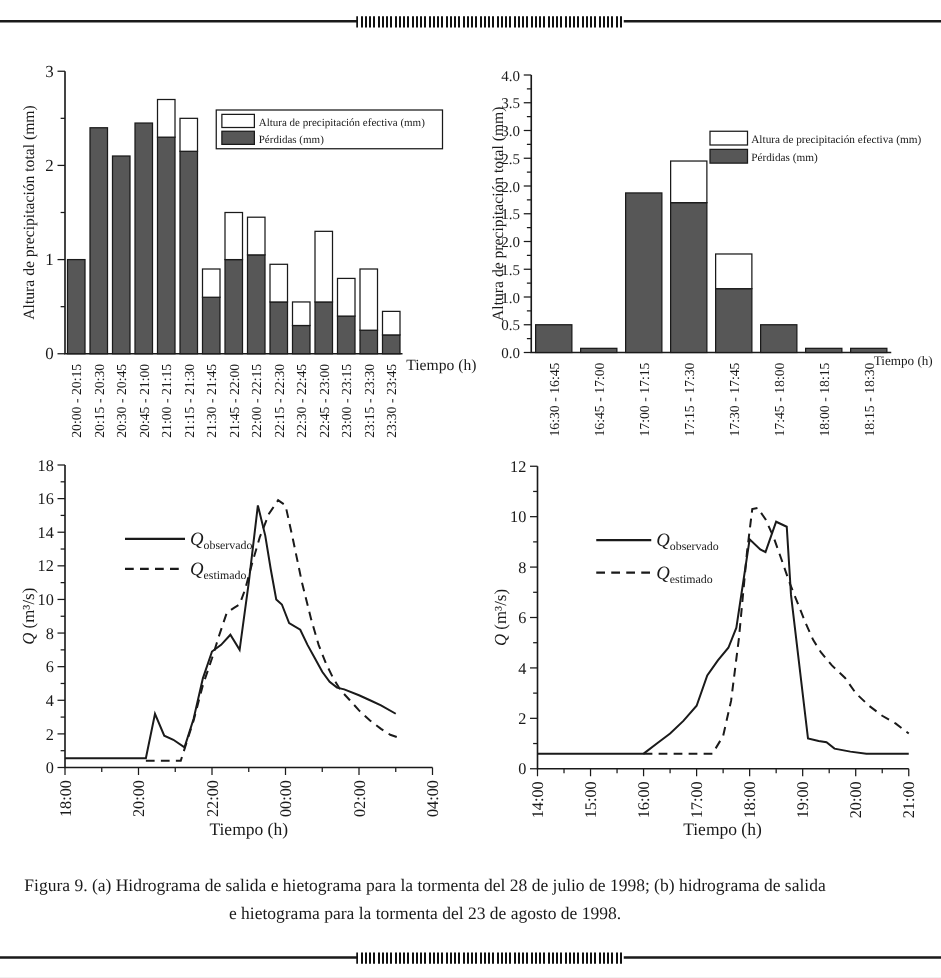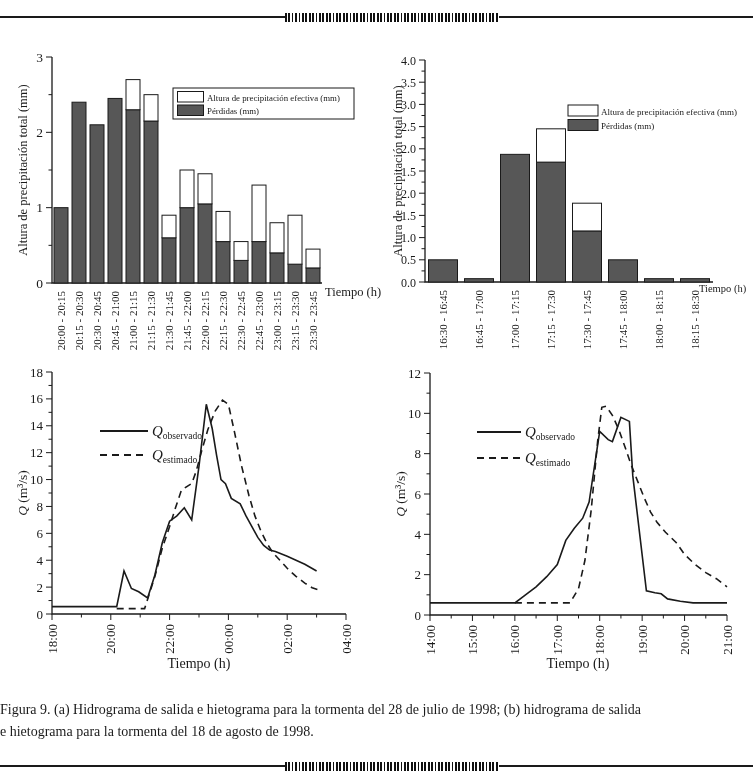--- a/index.html
+++ b/index.html
@@ -4,21 +4,21 @@
 <style>
   html,body{margin:0;padding:0;background:#e8e8e8;}
   .page{position:relative;width:753px;height:782px;background:#ffffff;margin:0 auto;overflow:hidden;
         font-family:"Liberation Serif","DejaVu Serif",serif;color:#1a1a1a;}
   .rule{position:absolute;left:0;right:0;height:2px;background:#1a1a1a;}
   .rule-top{top:16px;}
   .rule-bottom{top:765px;}
   .rule-pattern{position:absolute;left:285px;top:-3.5px;width:214px;height:9px;
         background:repeating-linear-gradient(90deg,#111 0px,#111 1.7px,#ffffff 1.7px,#ffffff 3.4px);}
   svg{position:absolute;left:0;top:0;}
-  .caption{position:absolute;top:699px;left:0;width:680px;text-align:left;
+  .caption{position:absolute;top:699px;left:0;width:680px;text-align:center;
         font-size:14px;line-height:22px;color:#1a1a1a;}
   .caption span{display:block;}
 </style>
 </head>
 <body>
 
 <div class="page">
 
   <div class="rule rule-top">
     <div class="rule-pattern"></div>
@@ -262,20 +262,20 @@
           <line x1="477" y1="432" x2="521" y2="432" stroke="#1a1a1a" stroke-width="1.8"></line>
           <text x="525" y="437" font-size="15" font-family="&quot;Liberation Serif&quot;,&quot;DejaVu Serif&quot;,serif" fill="#1a1a1a"><tspan font-style="italic">Q</tspan><tspan font-size="9.5" dy="3">observado</tspan></text>
           <line x1="477" y1="458" x2="521" y2="458" stroke="#1a1a1a" stroke-width="1.8" stroke-dasharray="7 5"></line>
           <text x="525" y="463" font-size="15" font-family="&quot;Liberation Serif&quot;,&quot;DejaVu Serif&quot;,serif" fill="#1a1a1a"><tspan font-style="italic">Q</tspan><tspan font-size="9.5" dy="3">estimado</tspan></text>
         </g>
       </g>
   </svg>
 
   <div class="caption">
     <span>Figura 9. (a) Hidrograma de salida e hietograma para la tormenta del 28 de julio de 1998; (b) hidrograma de salida</span>
-    <span>e hietograma para la tormenta del 18 de agosto de 1998.</span>
+    <span>e hietograma para la tormenta del 23 de agosto de 1998.</span>
   </div>
 
   <div class="rule rule-bottom">
     <div class="rule-pattern"></div>
   </div>
 
 </div>
 
 </body></html>

